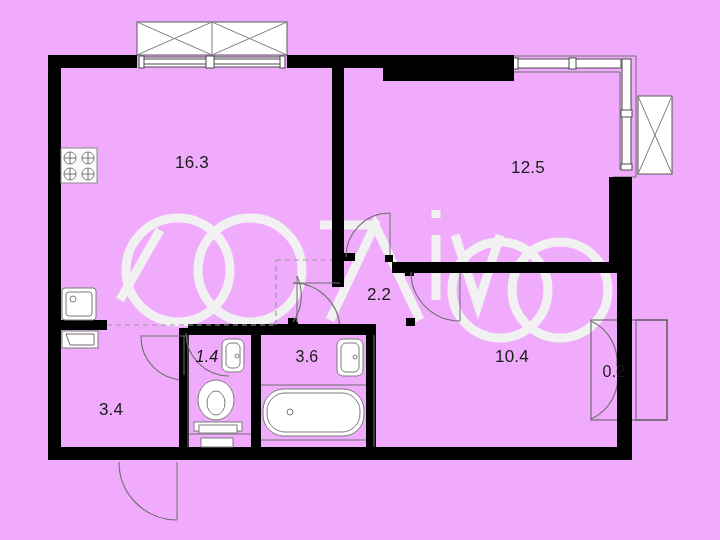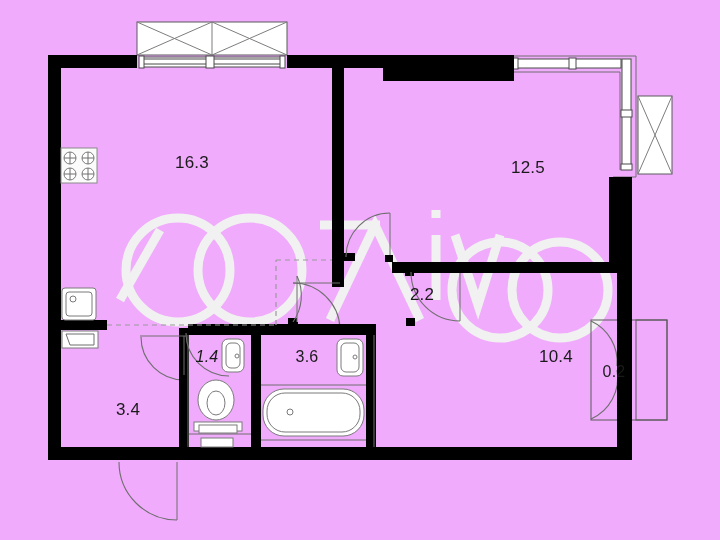--- a/index.html
+++ b/index.html
@@ -276,20 +276,20 @@
 
     <g>
       <line class="thin" x1="188" y1="335" x2="188" y2="447"></line>
       <line class="thin" x1="374" y1="335" x2="374" y2="447"></line>
     </g>
 
   </svg>
 
   <div class="area-label" style="left:192px; top:163px;">16.3</div>
   <div class="area-label" style="left:496px; top:168px;margin-left:32px;">12.5</div>
-  <div class="area-label" style="left:512px; top:357px;margin-left:44px;">10.4</div>
-  <div class="area-label" style="left:379px; top:295px;margin-left:43px;">2.2</div>
-  <div class="area-label" style="left:128px; top:410px;">3.4</div>
+  <div class="area-label" style="left:512px; top:357px;">10.4</div>
+  <div class="area-label" style="left:379px; top:295px;">2.2</div>
+  <div class="area-label" style="left:111px; top:410px;">3.4</div>
   <div class="area-label small" style="left:207px; top:357px;font-style:italic;">1.4</div>
   <div class="area-label small" style="left:307px; top:357px;">3.6</div>
   <div class="area-label small" style="left:614px; top:366px;margin-top:6px;">0.2</div>
 
 </div>
 
 </body></html>

